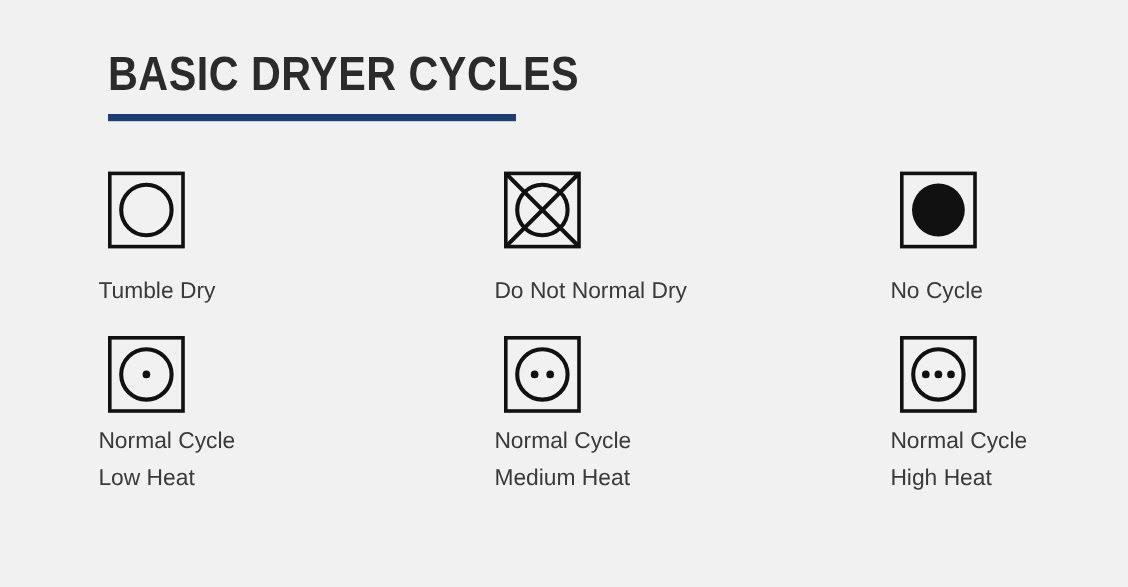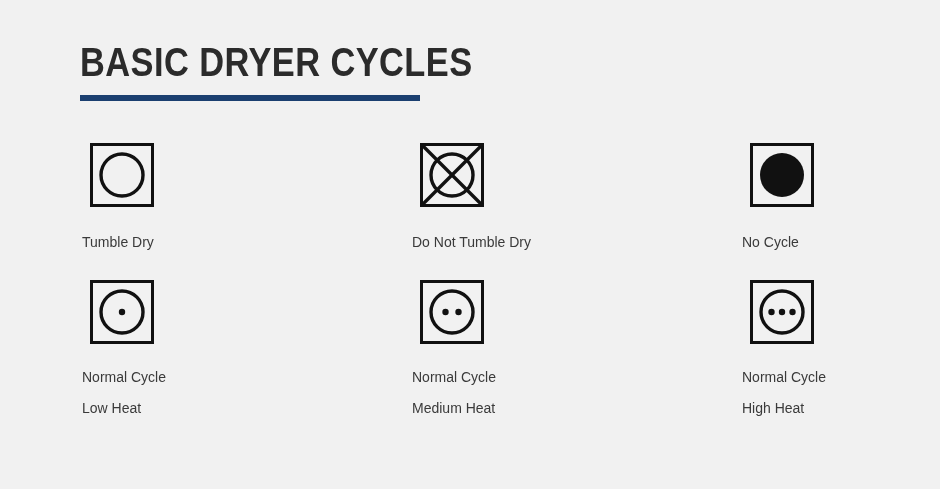--- a/index.html
+++ b/index.html
@@ -11,21 +11,21 @@
     height: 489px;
     background: #f1f1f1;
     font-family: "Liberation Sans", sans-serif;
     overflow: hidden;
     position: relative;
   }
 
   
   #header {
     position: absolute;
-    left: 80px;
+    left: 90px;
     top: 40px;
   }
   #page-title {
     font-family: "Liberation Sans", sans-serif;
     font-size: 40px;
     line-height: 44px;
     font-weight: bold;
     color: #2b2b2b;
     letter-spacing: 0.5px;
     margin: 0;
@@ -65,27 +65,27 @@
   .symbol-svg {
     position: absolute;
     left: -3px;
     top: -3px;
     display: block;
   }
   .cell-label {
     margin-top: 20px;
     margin-left: 2px;
     font-family: "Liberation Sans", sans-serif;
-    font-size: 14px;
+    font-size: 19px;
     line-height: 31px;
     color: #3a3a3a;
     white-space: pre-line;
   }
   .row-2 .cell-label {
-    margin-top: 18px;
+    margin-top: 8px;
   }
 </style>
 </head>
 <body>
 
 <div id="header">
   <div id="page-title">BASIC DRYER CYCLES</div>
   <div id="title-rule"></div>
 </div>
 
@@ -101,21 +101,21 @@
   </div>
 
   <div class="grid-cell row-1">
     <div class="symbol-box">
       <svg class="symbol-svg" width="64" height="64" viewBox="0 0 64 64">
         <circle cx="32" cy="32" r="21" fill="none" stroke="#111111" stroke-width="3.4"></circle>
         <line x1="2" y1="2" x2="62" y2="62" stroke="#111111" stroke-width="3.4"></line>
         <line x1="62" y1="2" x2="2" y2="62" stroke="#111111" stroke-width="3.4"></line>
       </svg>
     </div>
-    <div class="cell-label">Do Not Tumble Dry</div>
+    <div class="cell-label">Do Not Normal Dry</div>
   </div>
 
   <div class="grid-cell row-1">
     <div class="symbol-box">
       <svg class="symbol-svg" width="64" height="64" viewBox="0 0 64 64">
         <circle cx="32" cy="32" r="22" fill="#111111"></circle>
       </svg>
     </div>
     <div class="cell-label">No Cycle</div>
   </div>

